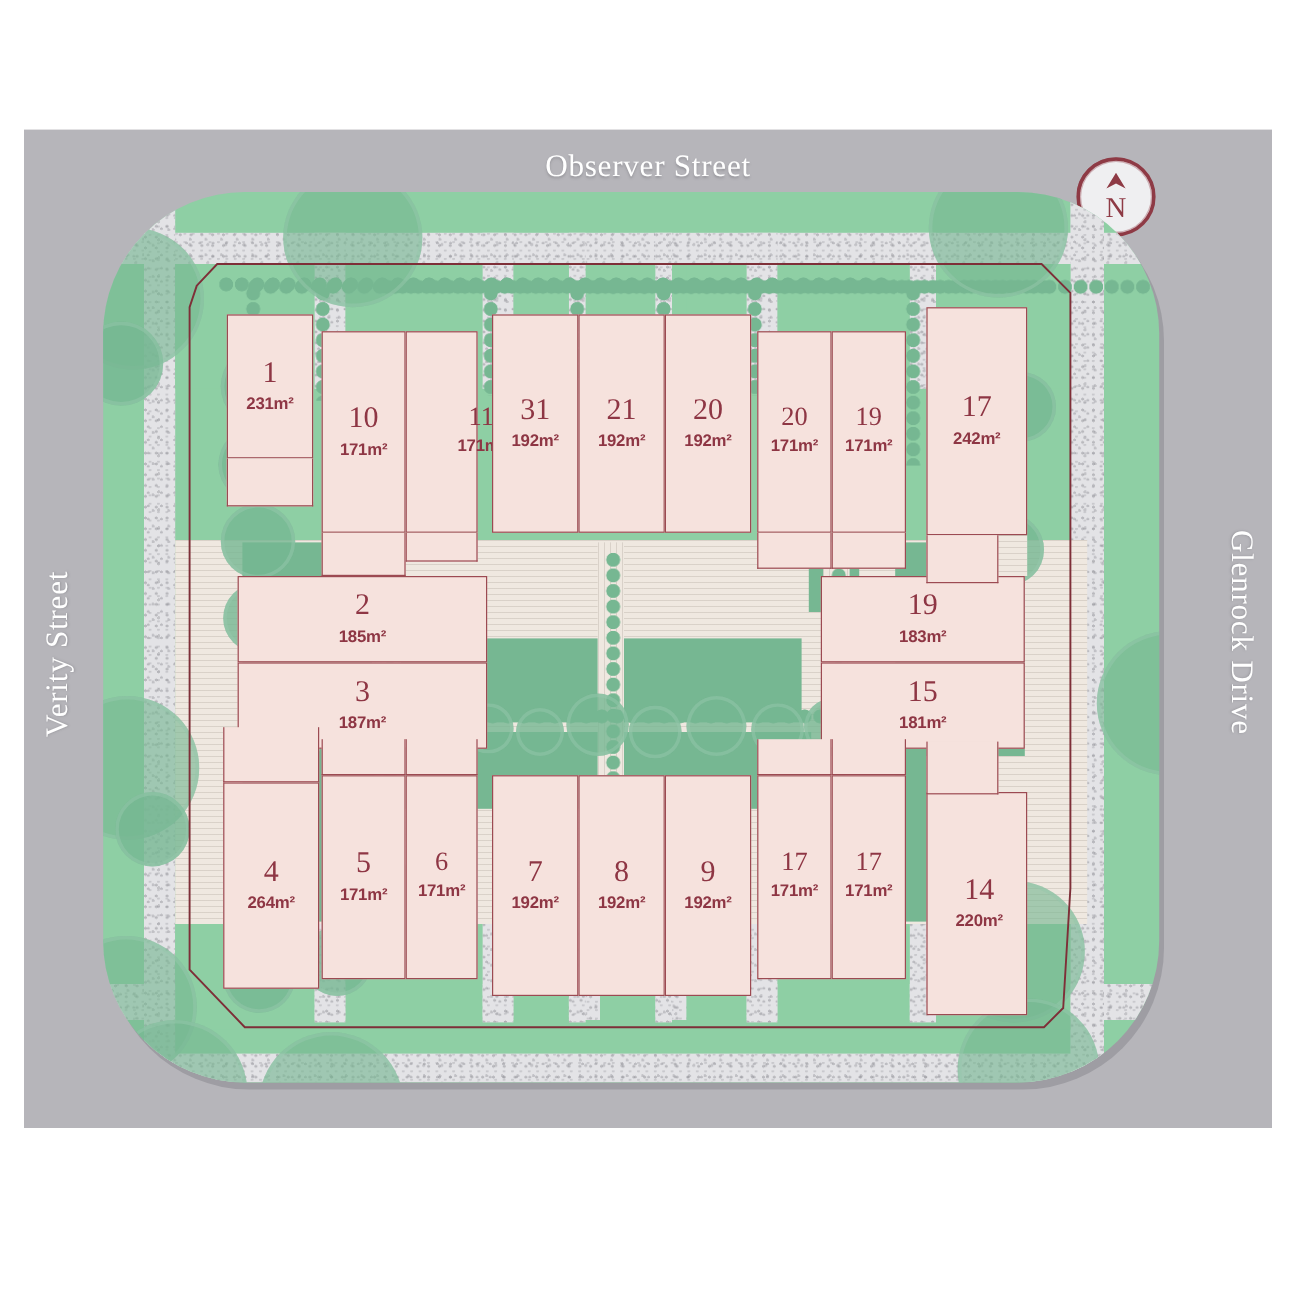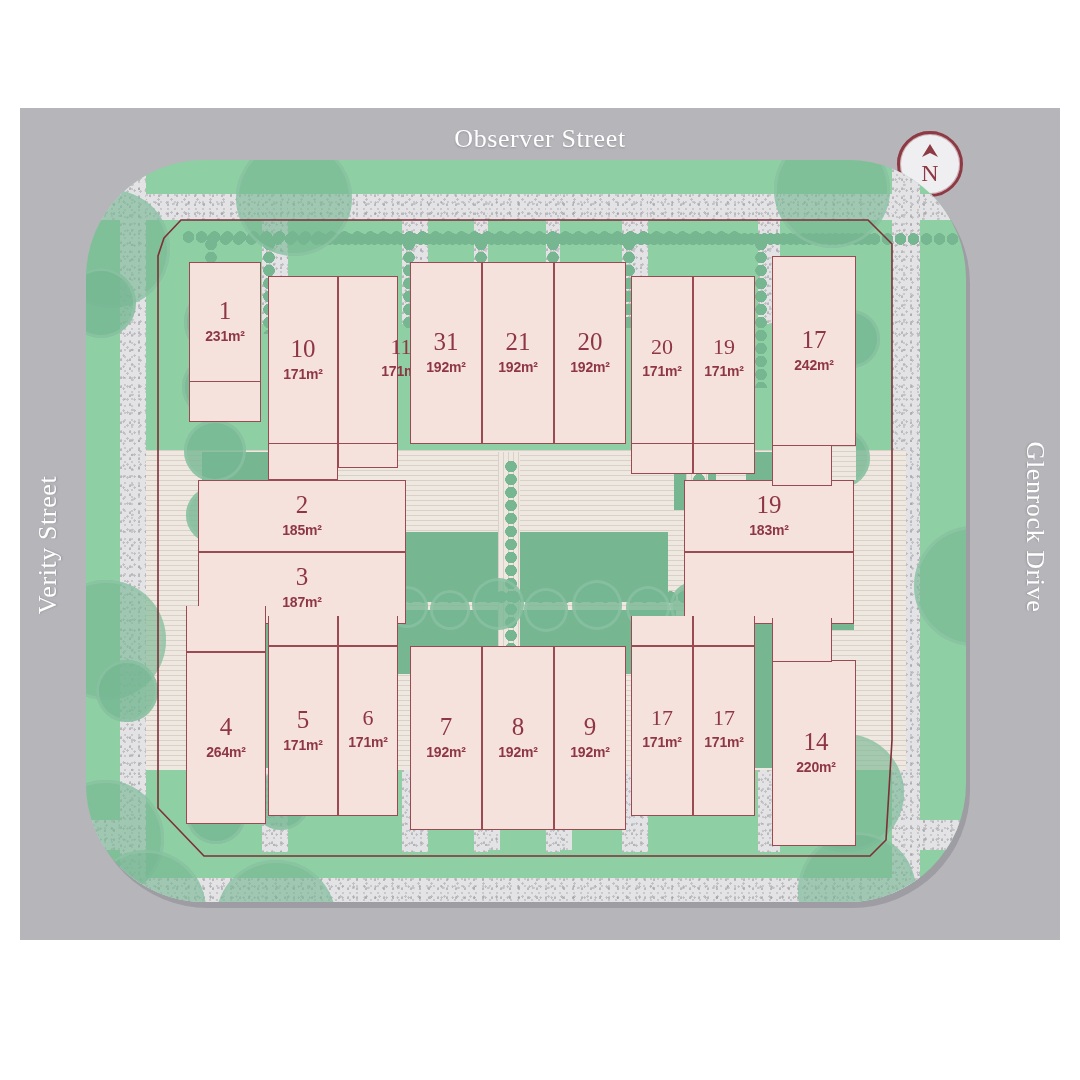--- a/index.html
+++ b/index.html
@@ -253,20 +253,24 @@
       <div class="lotlabel" style="left: 112px; width: 208px; top: 404px;">
         <div class="lotnum">3</div>
         <div class="lotarea">187m²</div>
       </div>
       <div class="lot" style="left: 598px; top: 320px; width: 170px; height: 72px;"></div>
       <div class="lotlabel" style="left: 598px; width: 170px; top: 332px;">
         <div class="lotnum">19</div>
         <div class="lotarea">183m²</div>
       </div>
       <div class="lot" style="left: 598px; top: 392px; width: 170px; height: 72px;"></div>
+      <div class="lotlabel" style="left: 598px; width: 170px; top: 404px;">
+        <div class="lotnum">15</div>
+        <div class="lotarea">181m²</div>
+      </div>
       <div class="lot" style="left: 100px; top: 492px; width: 80px; height: 172px;"></div>
       <div class="lotlabel" style="left: 100px; width: 80px; top: 554px;">
         <div class="lotnum">4</div>
         <div class="lotarea">264m²</div>
       </div>
       <div class="lot" style="left: 182px; top: 486px; width: 70px; height: 170px;"></div>
       <div class="lotlabel" style="left: 182px; width: 70px; top: 547px;">
         <div class="lotnum">5</div>
         <div class="lotarea">171m²</div>
       </div>

